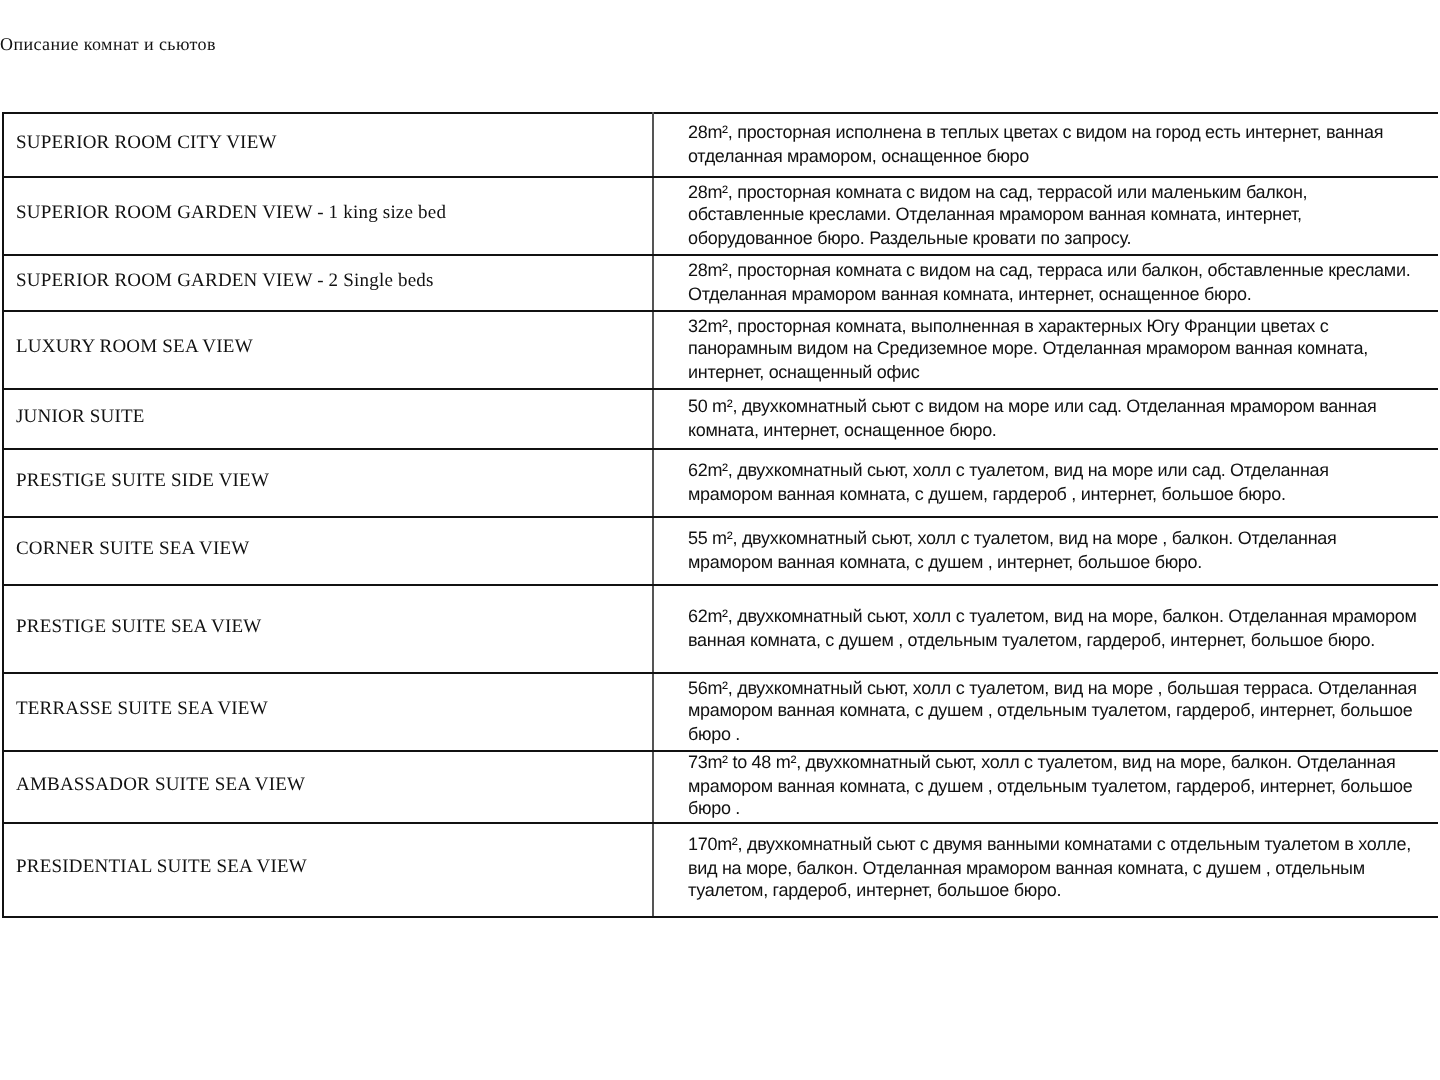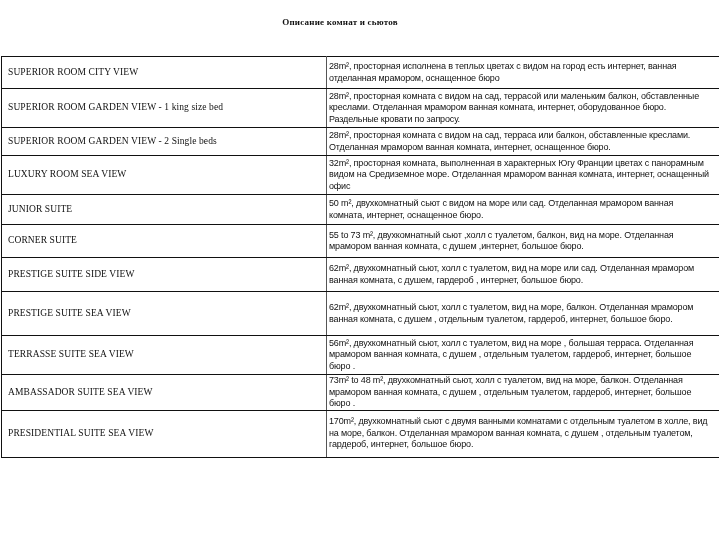--- a/index.html
+++ b/index.html
@@ -13,26 +13,25 @@
     body {
       position: relative;
       font-family: "Liberation Serif", serif;
       color: #111;
     }
     .title {
       position: absolute;
       top: 17px;
       left: 0;
       width: 680px;
-      text-align: center;
+      text-align: left;
       font-family: "Liberation Serif", serif;
       font-size: 9px;
       letter-spacing: 0.2px;
       color: #111;
-      font-weight: bold;
     }
     table.rooms {
       position: absolute;
       top: 56px;
       left: 1px;
       width: 718px;
       border-collapse: collapse;
       table-layout: fixed;
     }
     table.rooms td {
@@ -48,21 +47,21 @@
       border-right: 1px solid #555;
       font-family: Liberation Serif, serif;
       font-size: 9.5px;
       letter-spacing: 0.1px;
       padding-left: 6px;
     }
     table.rooms td.desc {
       font-family: "Liberation Sans", sans-serif;
       font-size: 9px;
       letter-spacing: -0.15px;
-      padding-left: 2px;
+      padding-left: 17px;
       padding-right: 10px;
     }
   </style>
 </head>
 <body>
 
 <div class="title">Описание комнат и сьютов</div>
 
 <table class="rooms">
   <tbody>
@@ -79,27 +78,27 @@
       <td class="desc">28m², просторная комната с видом на сад, терраса или балкон, обставленные креслами. Отделанная мрамором ванная комната, интернет, оснащенное бюро.</td>
     </tr>
     <tr style="height:39px">
       <td class="name">LUXURY ROOM SEA VIEW</td>
       <td class="desc">32m², просторная комната, выполненная в характерных Югу Франции цветах с панорамным видом на Средиземное море. Отделанная мрамором ванная комната, интернет, оснащенный офис</td>
     </tr>
     <tr style="height:30px">
       <td class="name">JUNIOR SUITE</td>
       <td class="desc">50 m², двухкомнатный сьют с видом на море или сад. Отделанная мрамором ванная комната, интернет, оснащенное бюро.</td>
     </tr>
-    <tr style="height:33px">
-      <td class="name">CORNER SUITE</td>
-      <td class="desc">55 to 73 m², двухкомнатный сьют ,холл с туалетом, балкон, вид на море. Отделанная мрамором ванная комната, с душем ,интернет, большое бюро.</td>
-    </tr>
     <tr style="height:34px">
       <td class="name">PRESTIGE SUITE SIDE VIEW</td>
       <td class="desc">62m², двухкомнатный сьют, холл с туалетом, вид на море или сад. Отделанная мрамором ванная комната, с душем, гардероб , интернет, большое бюро.</td>
+    </tr>
+    <tr style="height:34px">
+      <td class="name">CORNER SUITE SEA VIEW</td>
+      <td class="desc">55 m², двухкомнатный сьют, холл с туалетом, вид на море , балкон. Отделанная мрамором ванная комната, с душем , интернет, большое бюро.</td>
     </tr>
     <tr style="height:44px">
       <td class="name">PRESTIGE SUITE SEA VIEW</td>
       <td class="desc">62m², двухкомнатный сьют, холл с туалетом, вид на море, балкон. Отделанная мрамором ванная комната, с душем , отдельным туалетом, гардероб, интернет, большое бюро.</td>
     </tr>
     <tr style="height:39px">
       <td class="name">TERRASSE SUITE SEA VIEW</td>
       <td class="desc">56m², двухкомнатный сьют, холл с туалетом, вид на море , большая терраса. Отделанная мрамором ванная комната, с душем , отдельным туалетом, гардероб, интернет, большое бюро .</td>
     </tr>
     <tr style="height:35px">

